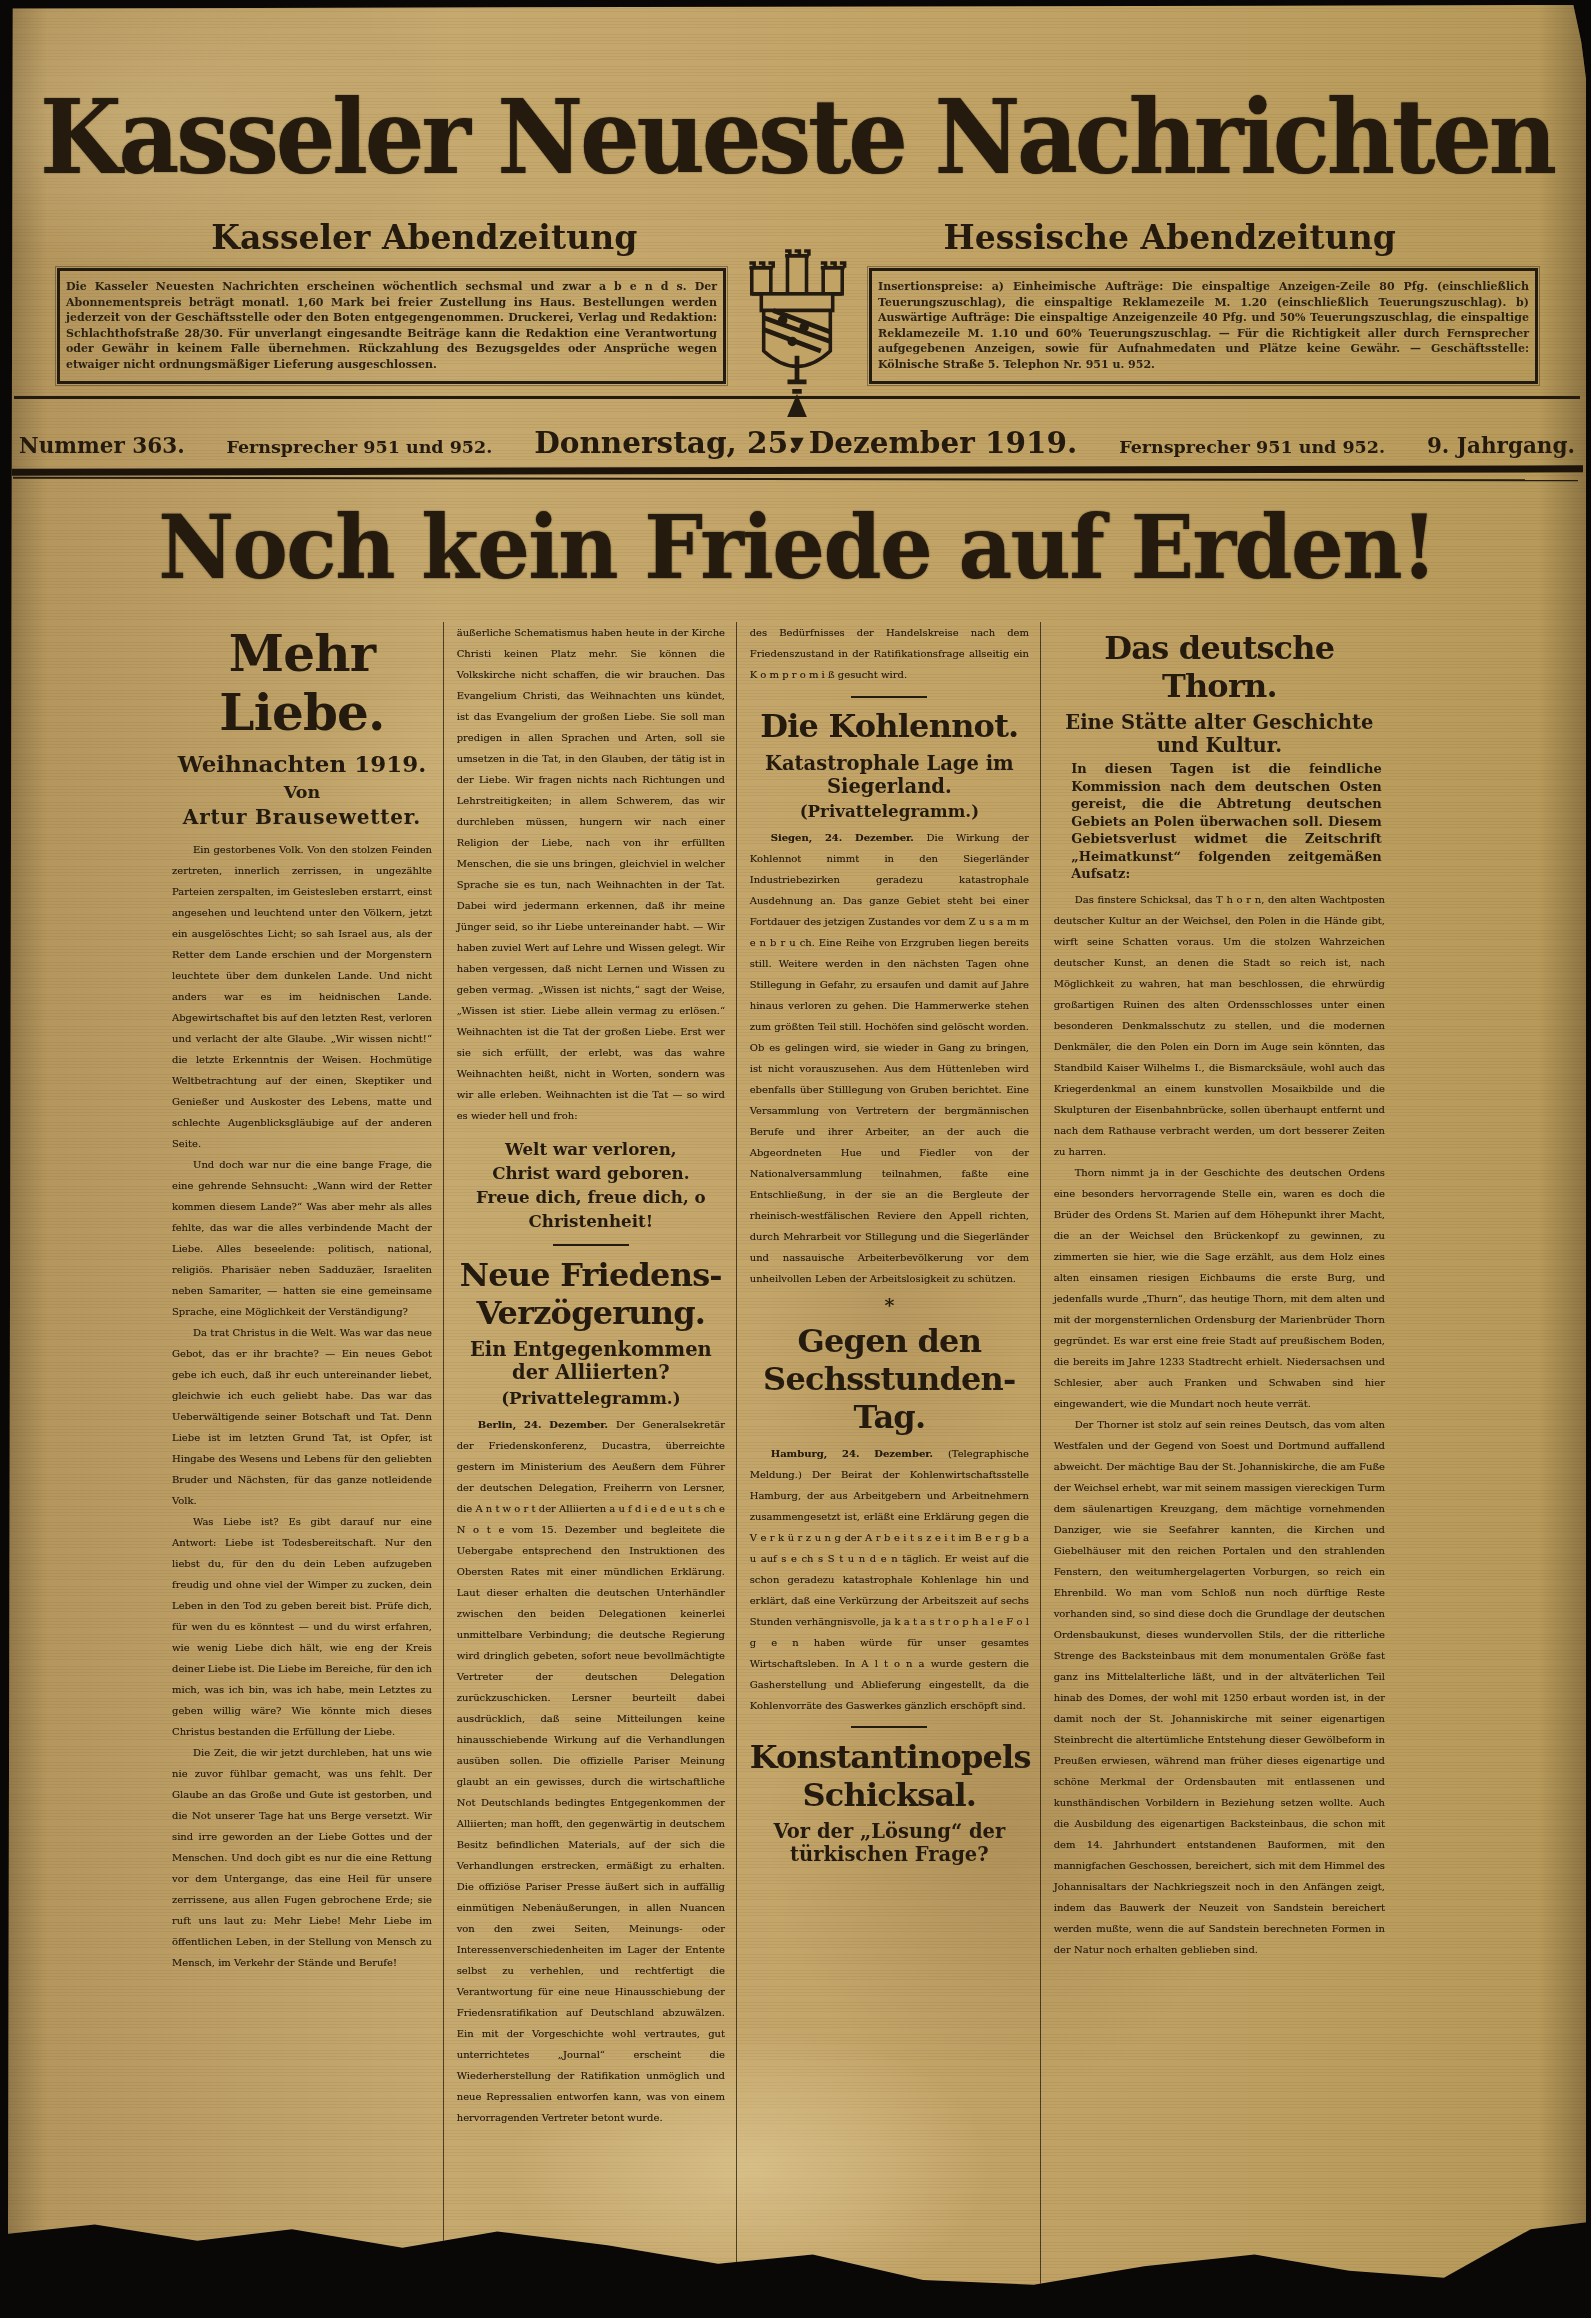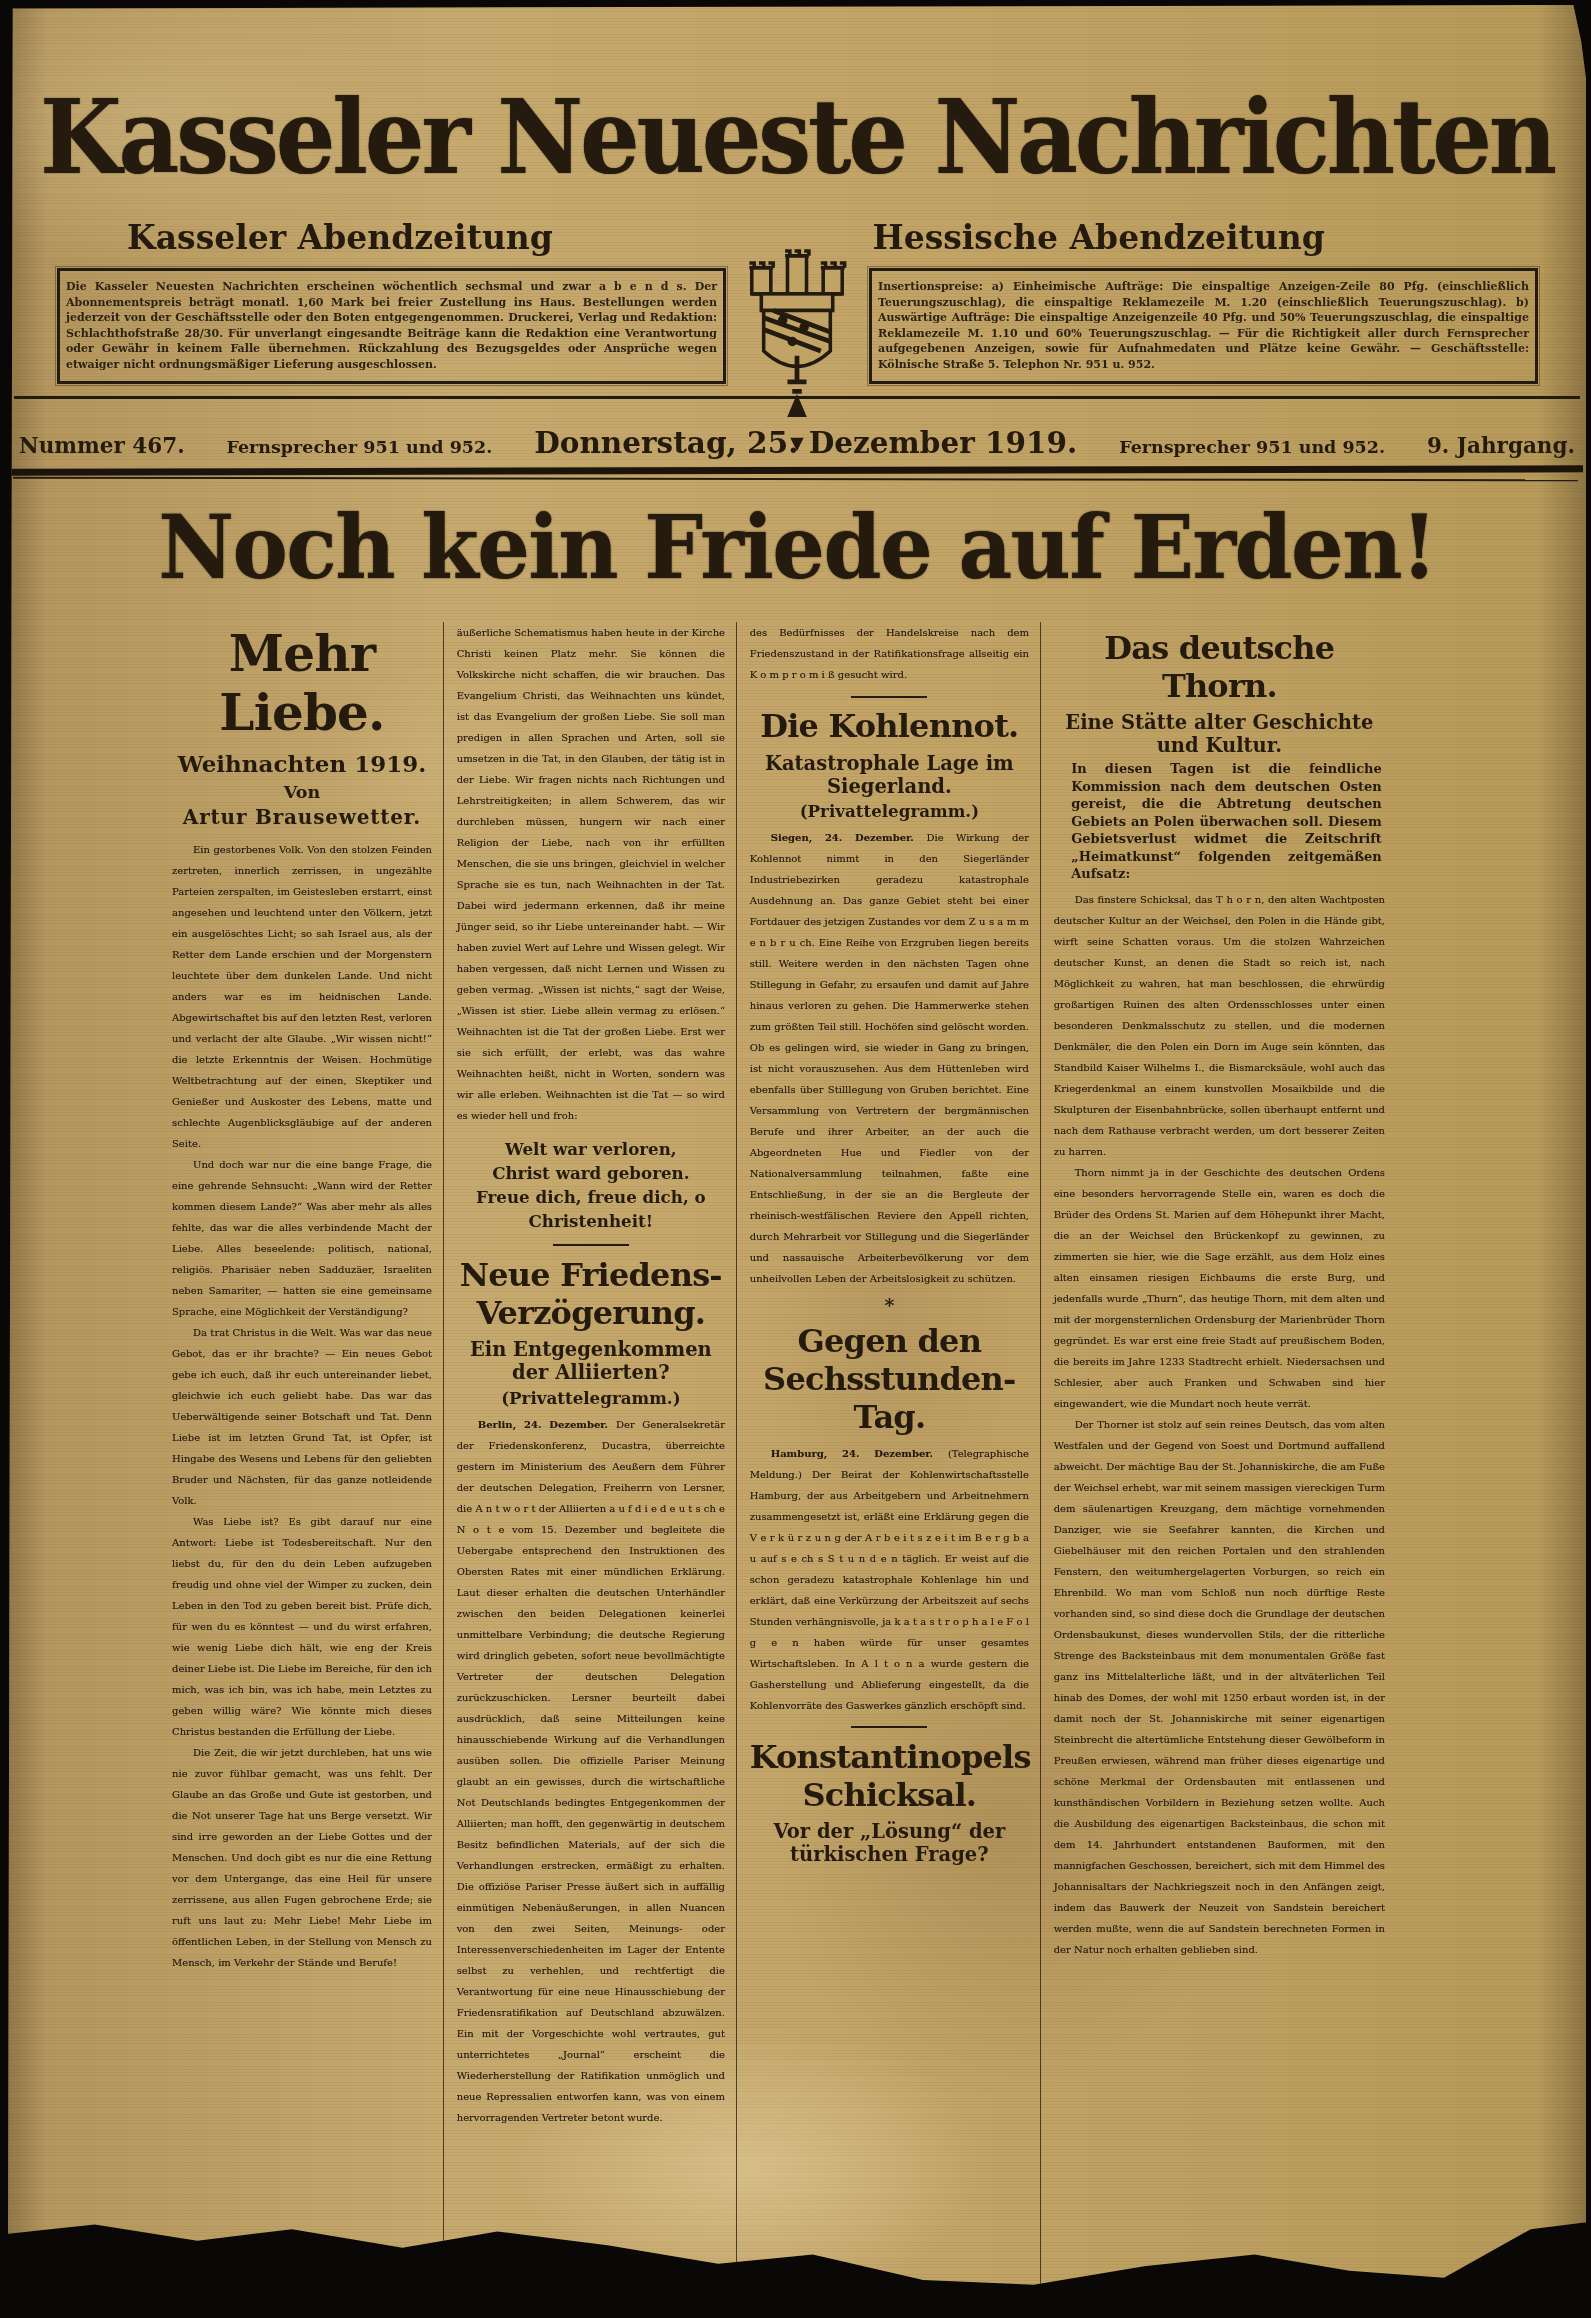--- a/index.html
+++ b/index.html
@@ -31,21 +31,21 @@
   .masthead-title{
     margin:67px 16px 0 16px; text-align:center;
     font-size:94px; line-height:119px; font-weight:bold; letter-spacing:-3.2px;
     transform:scaleY(1.1); transform-origin:top center;
     text-shadow:0 0 1.2px rgba(36,27,16,.9);
     white-space:nowrap;
   }
   .subtitle-row{
     display:flex; margin:27px 119px 0 119px; align-items:center;
   }
-  .subtitle-row .sub{flex:1; font-size:33px; font-weight:bold; letter-spacing:0px;}
+  .subtitle-row .sub{flex:1; text-align:center; font-size:33px; font-weight:bold; letter-spacing:0px;}
   .subtitle-spacer{width:151px;}
   .imprint-row{display:flex; margin:11px 48px 0 49px; align-items:flex-start;}
   .imprint-box{
     flex:1; border:3.2px solid #241b10; outline:0.8px solid rgba(36,27,16,.4); outline-offset:1.6px;
     padding:8px 6px; font-size:11px; line-height:15.6px; font-weight:bold;
     text-align:justify; color:#2c2213;
   }
   .imprint-spacer{width:143px; flex:0 0 auto;}
   #crest{
     position:absolute; left:50%; top:239px; transform:translateX(-50%);
@@ -134,21 +134,21 @@
       <circle cx="46" cy="80" r="2.5" fill="#241b10"></circle>
 
       <path d="M50 92 v22 M42 114 h16 M46 122 h8" stroke-width="4"></path>
       <path d="M50 128 l-6 14 h12 z" fill="#241b10"></path>
     </g>
   </svg>
 
   <div class="rule-thin-top"></div>
   <div class="center-diamond">▼</div>
   <div class="dateline-row">
-    <span class="dl">Nummer 467.</span>
+    <span class="dl">Nummer 363.</span>
     <span class="dl small">Fernsprecher 951 und 952.</span>
     <span class="dl date">Donnerstag, 25. Dezember 1919.</span>
     <span class="dl small">Fernsprecher 951 und 952.</span>
     <span class="dl">9. Jahrgang.</span>
   </div>
   <div class="rule-thick"></div>
   <div class="rule-thick2"></div>
 
   <h1 class="main-headline">Noch kein Friede auf Erden!</h1>
 

